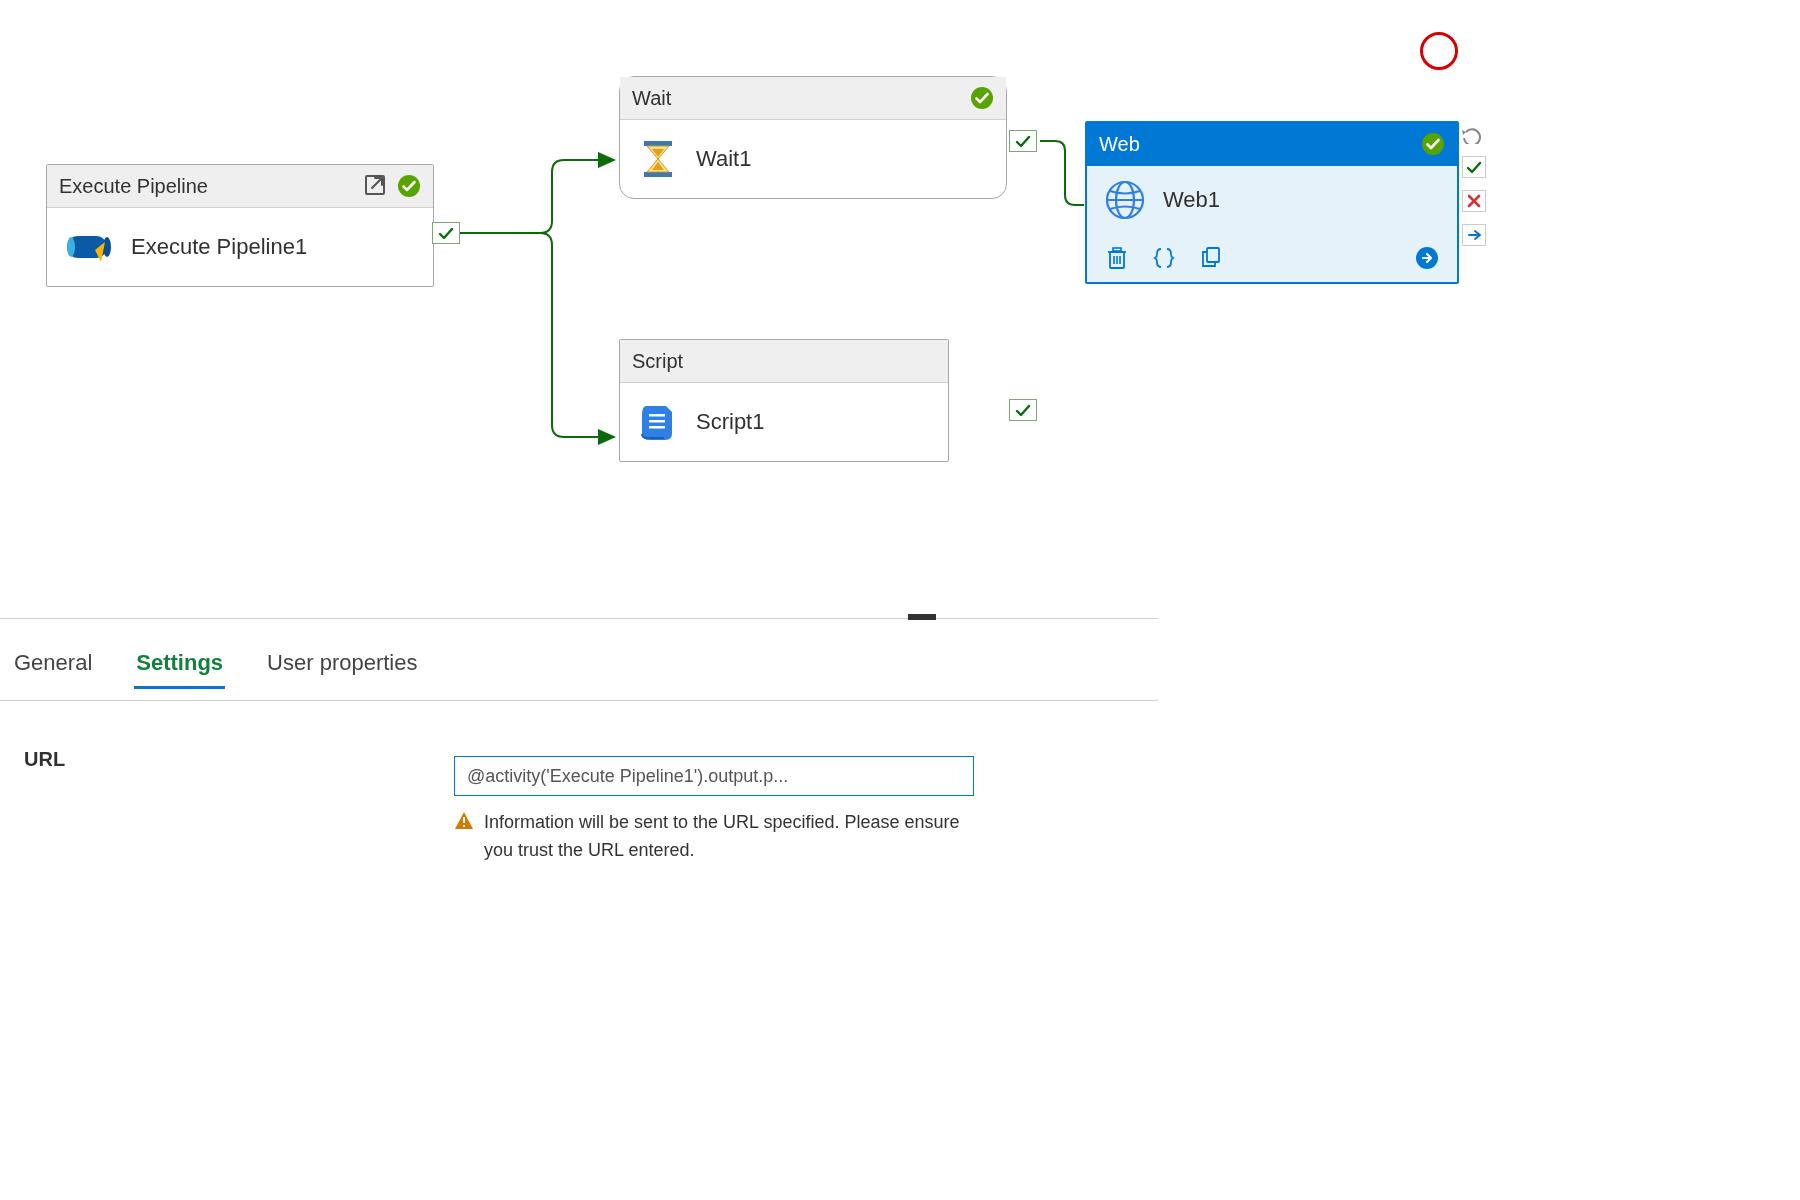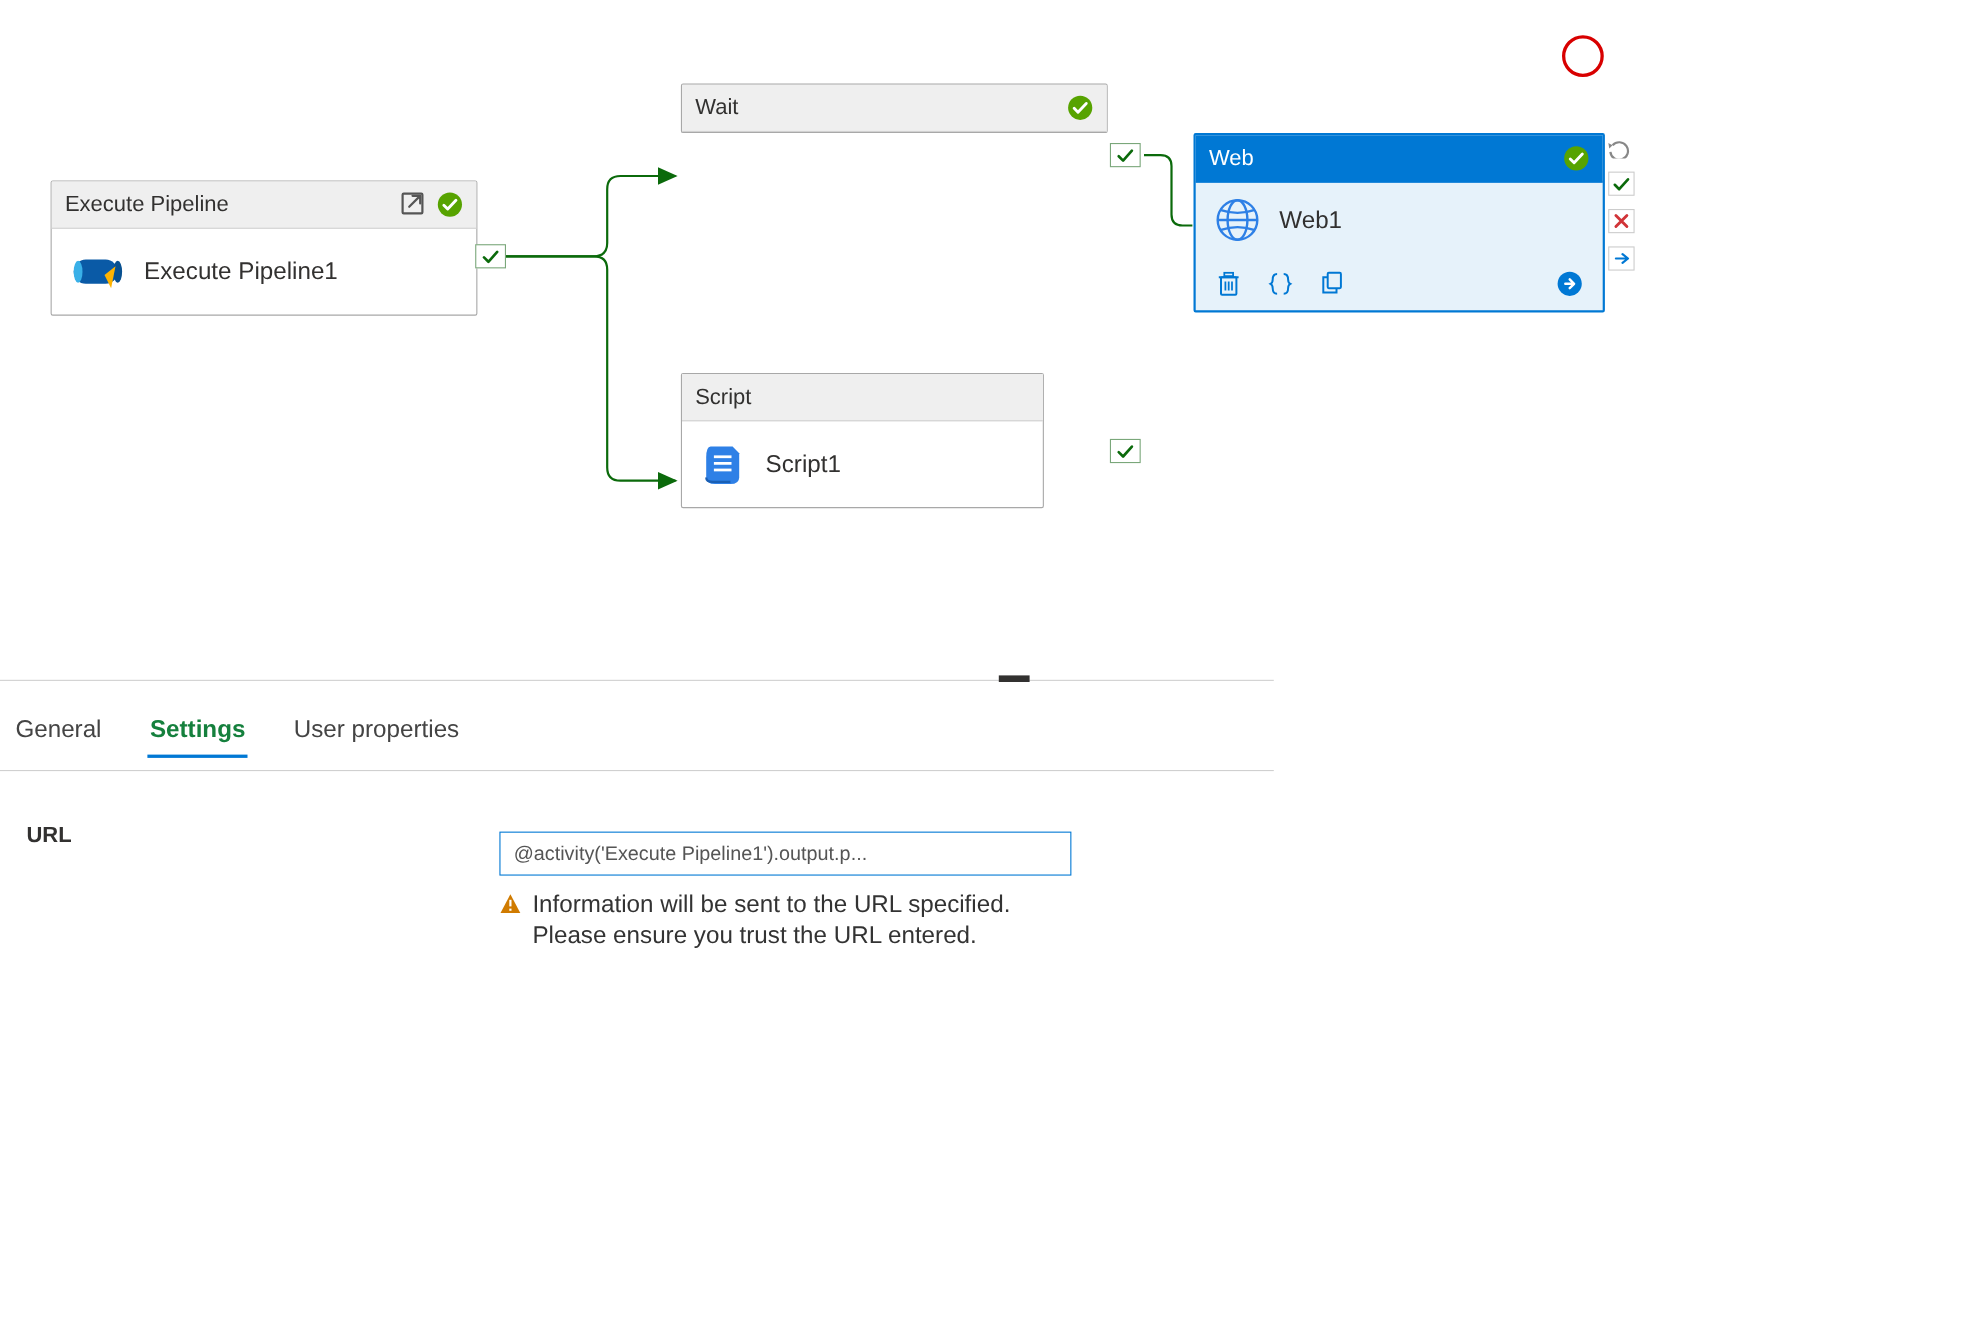--- a/index.html
+++ b/index.html
@@ -56,21 +56,21 @@
   .tabs{position:absolute;top:640px;left:12px;display:flex;gap:40px;font-size:22px;}
   .tab{padding:10px 2px;border-bottom:3px solid transparent;cursor:pointer;color:#444;}
   .tab.active{border-bottom-color:var(--tab-active);font-weight:600;color:#15803d;}
   .tab-underline{position:absolute;left:0;right:642px;top:700px;height:1px;background:#d0d0d0;}
 
   .form{position:absolute;top:740px;left:24px;right:30px;}
   .form-row{display:flex;align-items:flex-start;gap:30px;}
   .form-label{width:400px;font-size:20px;font-weight:600;padding-top:8px;}
   .form-field{width:520px;margin-top:16px;}
   .expr-input{width:100%;box-sizing:border-box;height:40px;border:1px solid var(--sel-blue);padding:0 12px;font-size:18px;color:#555;background:#fff;}
-  .warn-row{margin-top:12px;display:flex;align-items:flex-start;gap:10px;font-size:22px;line-height:28px;color:#333;}
+  .warn-row{margin-top:12px;display:flex;align-items:flex-start;gap:10px;font-size:18px;line-height:28px;color:#333;}
   .warn-icon{flex-shrink:0;margin-top:2px;}
 </style>
 </head>
 <body>
 
 <svg width="0" height="0" style="position:absolute">
   <defs>
     <g id="check-circle">
       <circle cx="12" cy="12" r="11" fill="#57a300"></circle>
       <path d="M6.5 12.5 L10 16 L17.5 8" stroke="#fff" stroke-width="2.6" fill="none" stroke-linecap="round" stroke-linejoin="round"></path>
@@ -190,30 +190,38 @@
         </span>
       <span>Execute Pipeline1</span>
     </div>
   </div>
   <div class="out-port" style="left:432px;top:222px;">
     <svg width="16" height="13">
         <use href="#port-check"></use>
       </svg>
   </div>
 
-  <div class="node" style="left:619px;top:76px;width:388px;">
+  <div class="node" style="left:619px;top:76px;width:388px;border-radius:15px;">
     <div class="node-hdr">
       <span>Wait</span>
       <span class="hdr-right">
         <span class="hdr-icon">
             <svg width="24" height="24">
               <use href="#check-circle"></use>
             </svg>
           </span>
       </span>
+    </div>
+    <div class="node-body">
+      <span class="act-icon">
+          <svg width="40" height="40">
+            <use href="#hourglass"></use>
+          </svg>
+        </span>
+      <span>Wait1</span>
     </div>
   </div>
   <div class="out-port" style="left:1009px;top:130px;">
     <svg width="16" height="13">
         <use href="#port-check"></use>
       </svg>
   </div>
 
   <div class="node" style="left:619px;top:339px;width:330px;">
     <div class="node-hdr">

